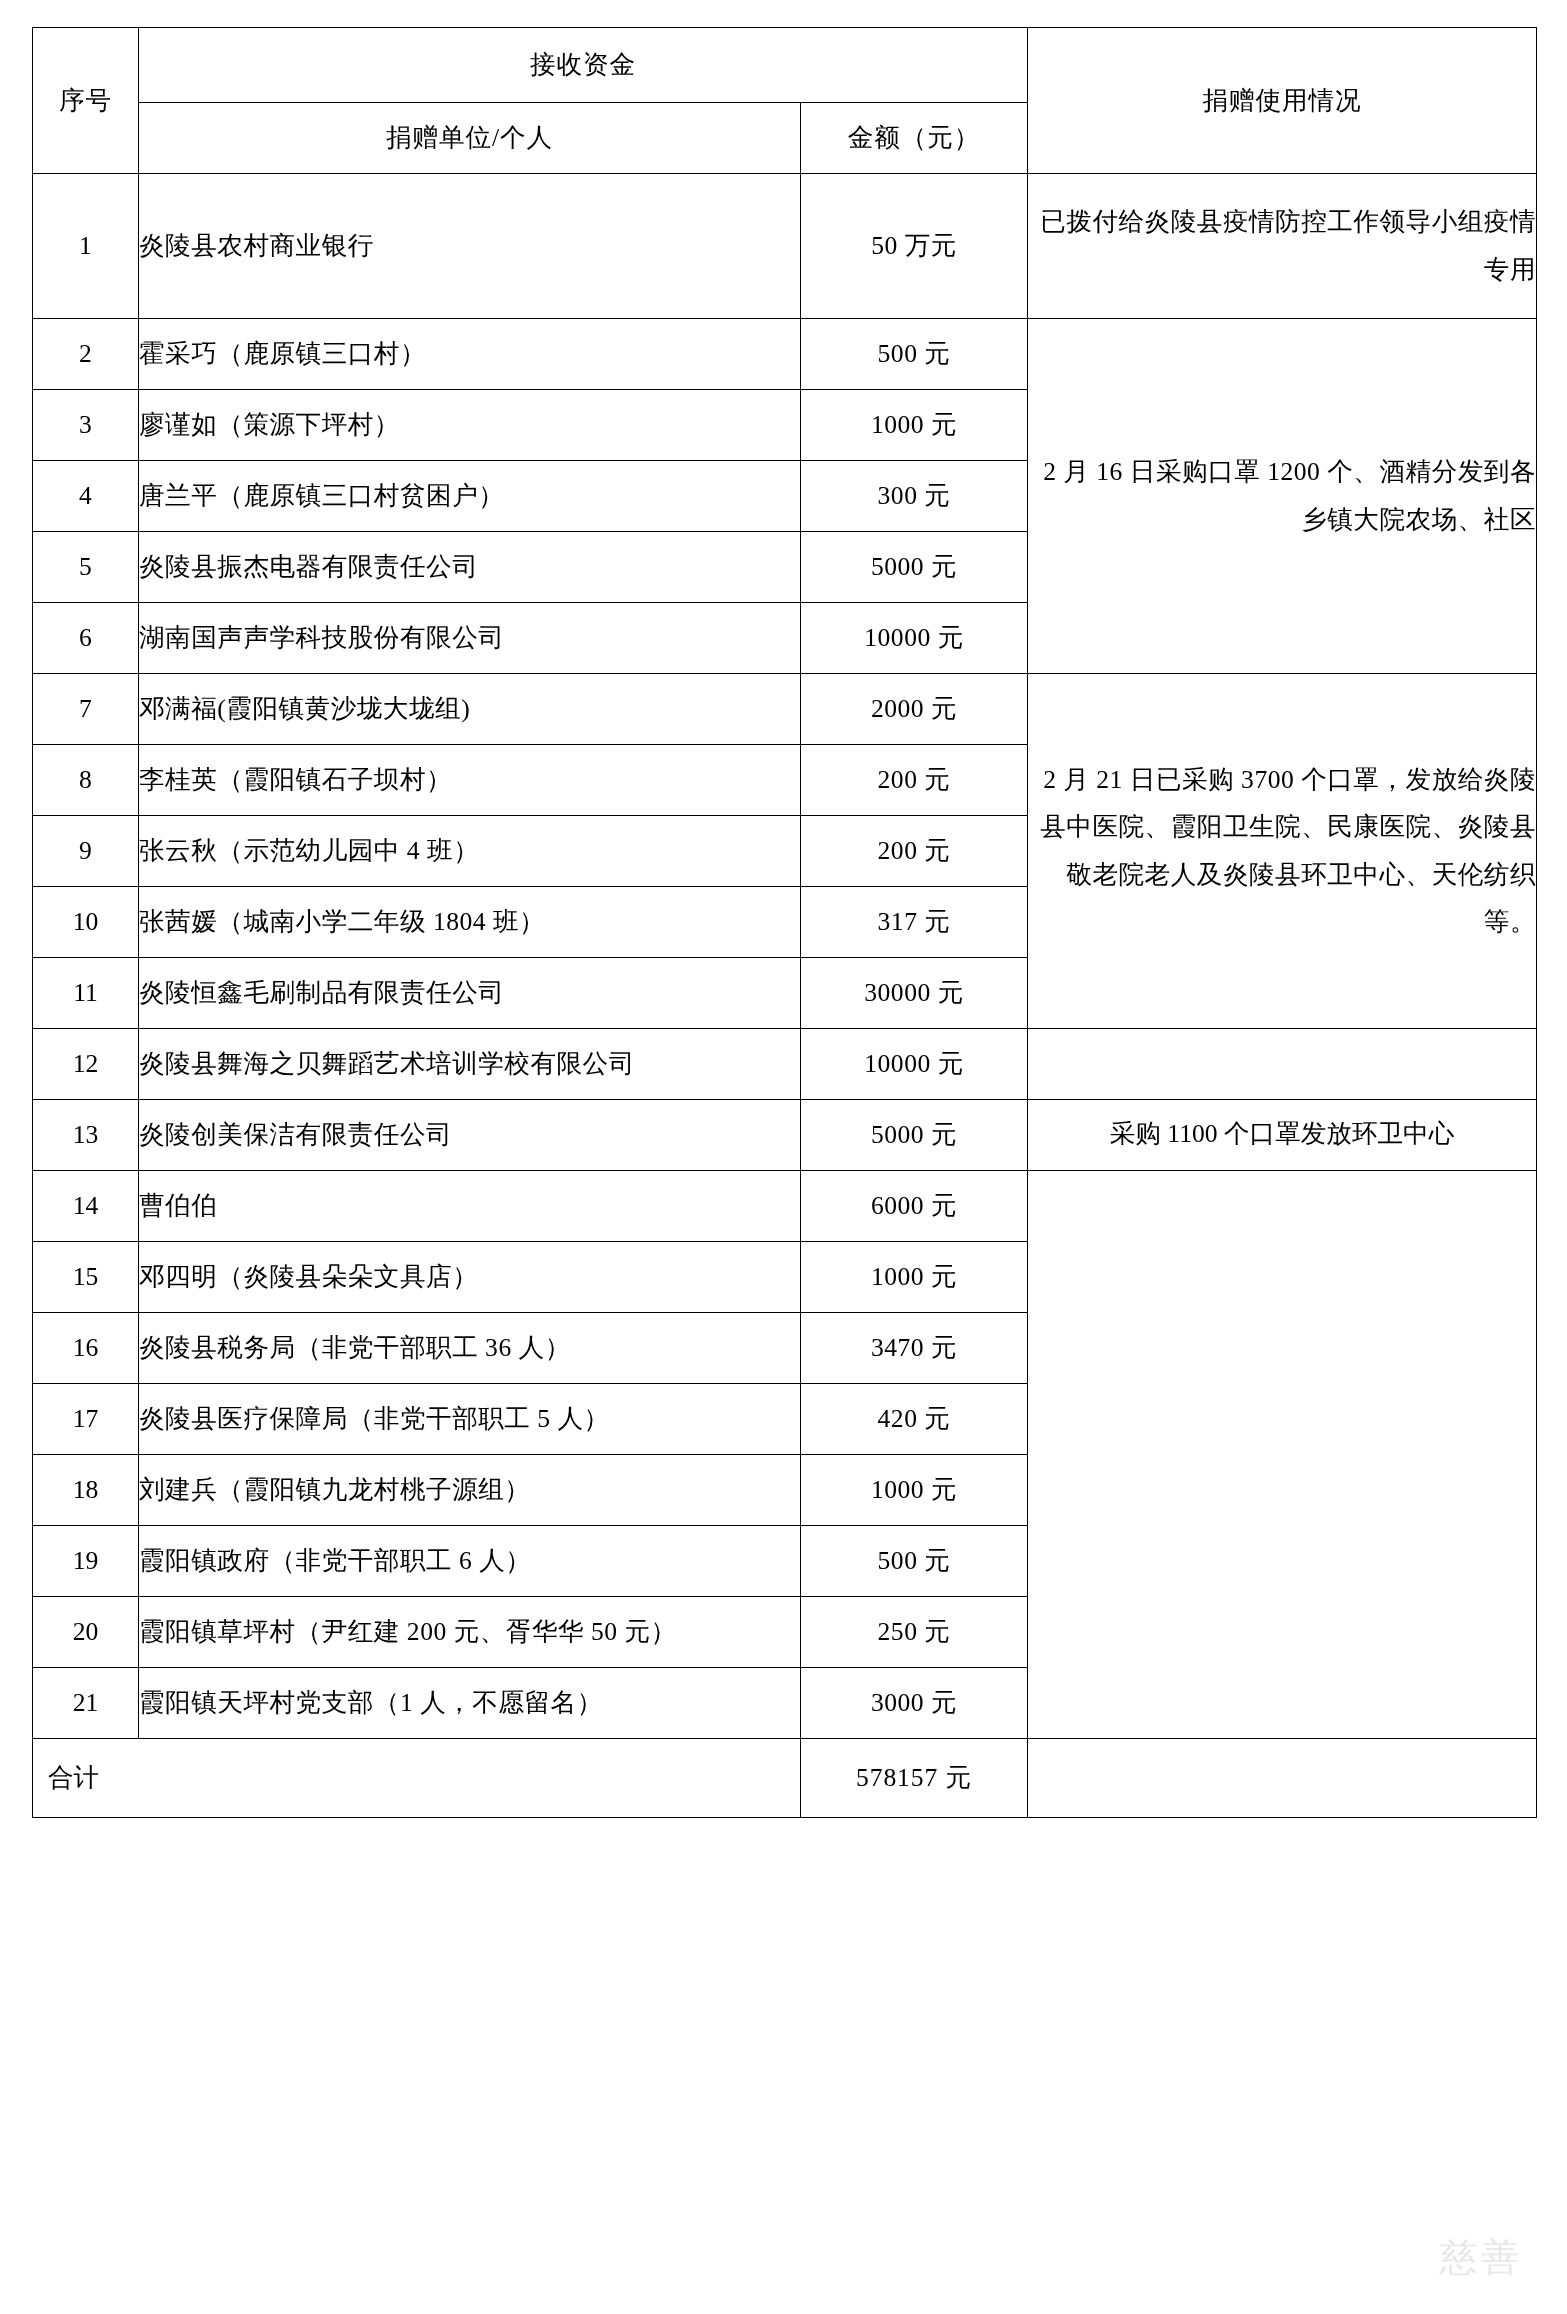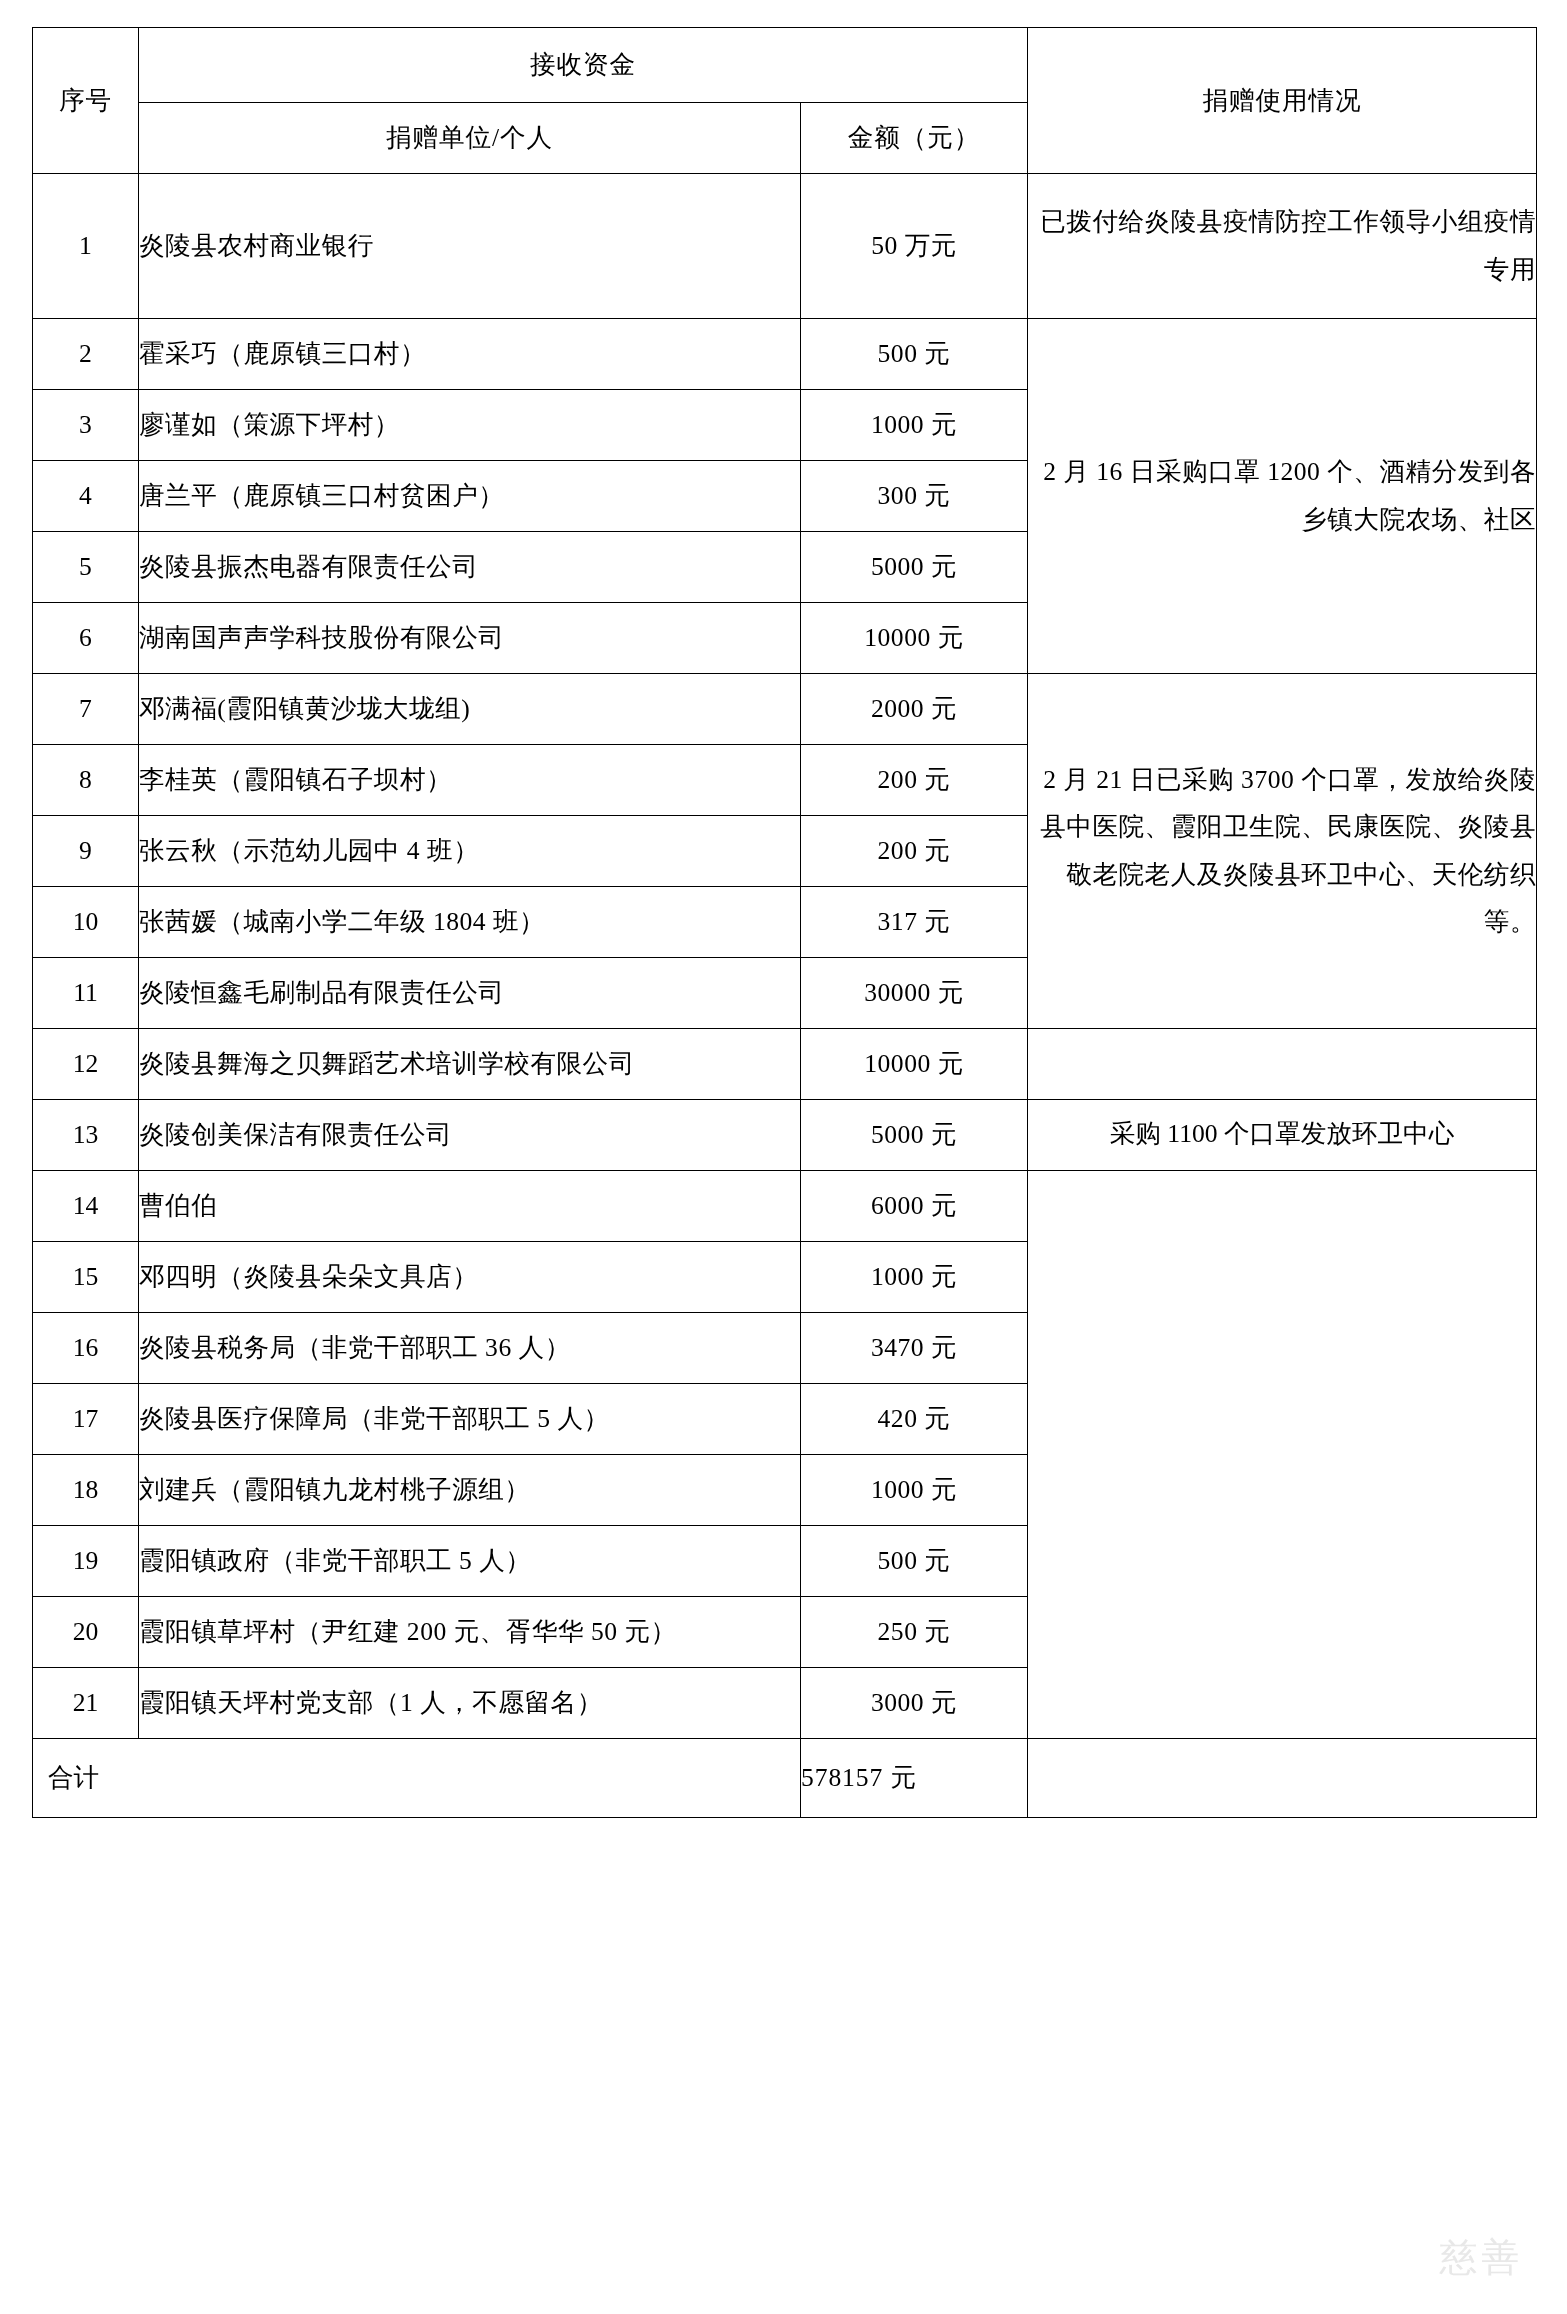--- a/index.html
+++ b/index.html
@@ -87,20 +87,21 @@
     padding: 3.8px 7.6px;
     line-height: 1.5;
     letter-spacing: 0px;
   }
   .total-label {
     text-align: center;
     font-size: 28px;
   }
   tr.total td { height: 78px; margin-left: 43px; }
   .total-amt {
+    text-align: center;
     font-size: 31px;
     letter-spacing: 0.9px;
   }
   .watermark {
     position: absolute;
     right: 44px;
     bottom: 32px;
     font-size: 38px;
     color: #e8e8e8;
     letter-spacing: 3.8px;
@@ -227,21 +228,21 @@
         <td class="c-donor donor-text">炎陵县医疗保障局（非党干部职工 5 人）</td>
         <td class="c-amt amt-text">420 元</td>
       </tr>
       <tr class="datarow">
         <td class="c-no row-no">18</td>
         <td class="c-donor donor-text">刘建兵（霞阳镇九龙村桃子源组）</td>
         <td class="c-amt amt-text">1000 元</td>
       </tr>
       <tr class="datarow">
         <td class="c-no row-no">19</td>
-        <td class="c-donor donor-text">霞阳镇政府（非党干部职工 5 人）</td>
+        <td class="c-donor donor-text">霞阳镇政府（非党干部职工 6 人）</td>
         <td class="c-amt amt-text">500 元</td>
       </tr>
       <tr class="datarow">
         <td class="c-no row-no">20</td>
         <td class="c-donor donor-text">霞阳镇草坪村（尹红建 200 元、胥华华 50 元）</td>
         <td class="c-amt amt-text">250 元</td>
       </tr>
       <tr class="datarow">
         <td class="c-no row-no">21</td>
         <td class="c-donor donor-text">霞阳镇天坪村党支部（1 人，不愿留名）</td>

